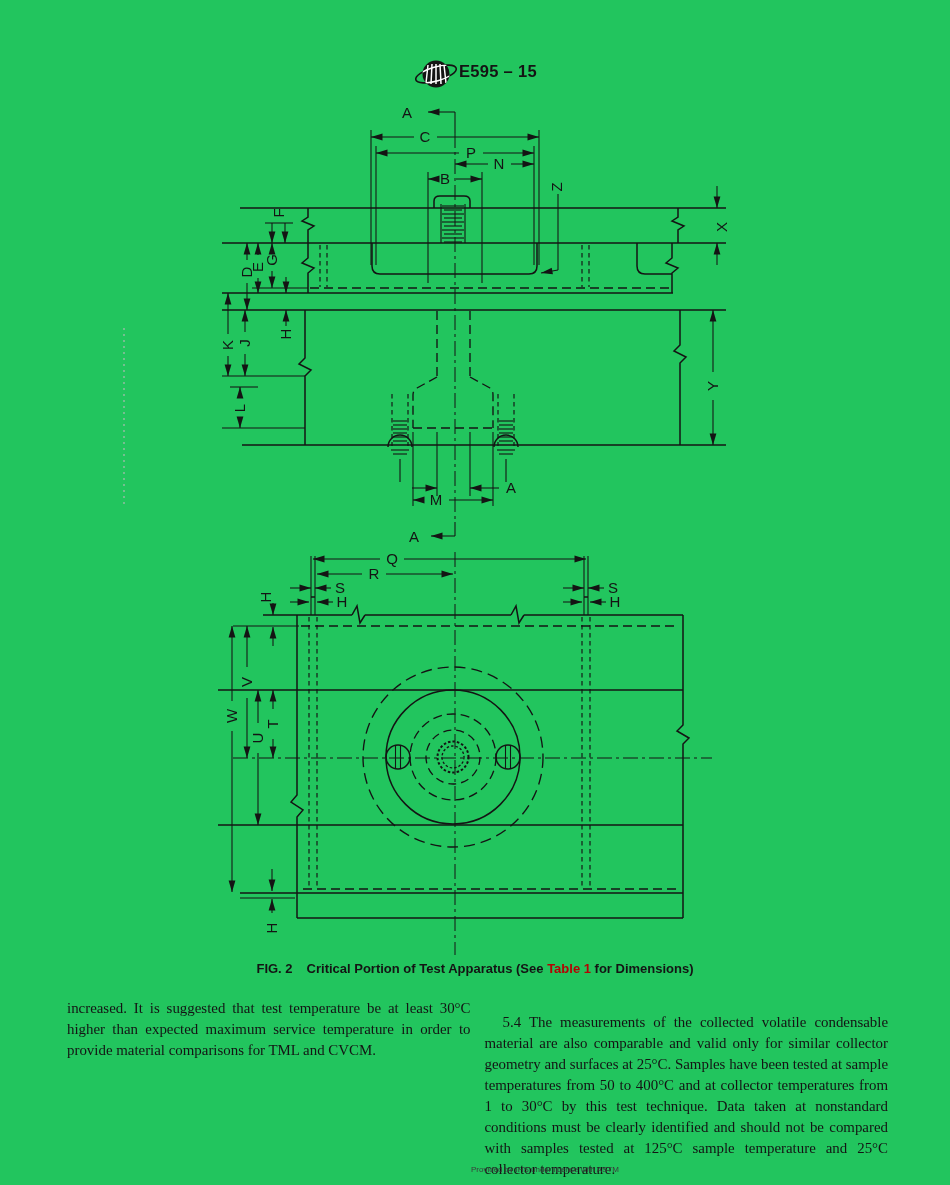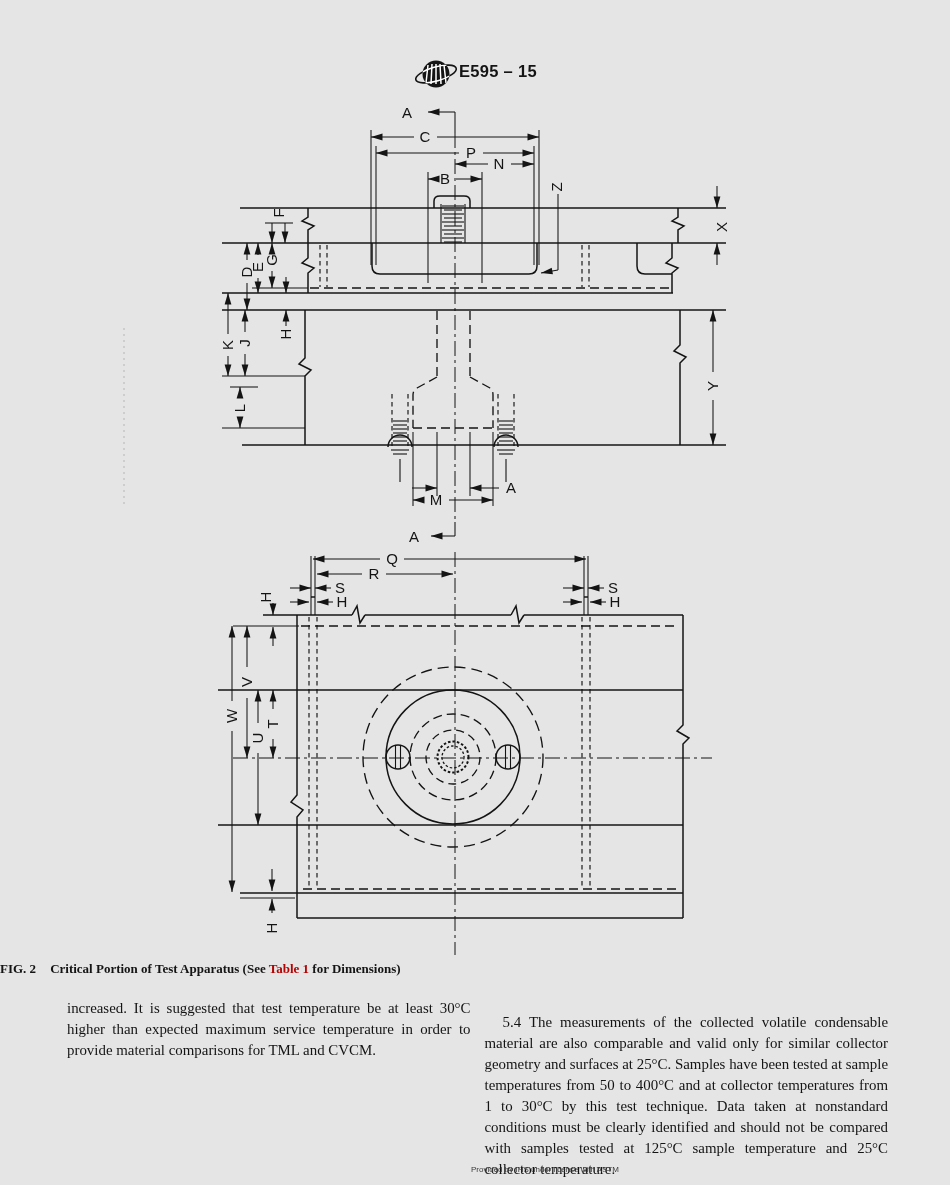--- a/index.html
+++ b/index.html
@@ -1,37 +1,37 @@
 <!DOCTYPE html>
 <html><head>
 <meta charset="utf-8">
 <style>
   html,body{margin:0;padding:0;background:#ffffff;}
-  #page{position:relative;width:950px;height:1185px;background:#e5e5e5;overflow:hidden;
+  #page{position:relative;width:950px;height:1185px;background:#22c55e;overflow:hidden;
         font-family:"Liberation Sans",sans-serif;color:#141414;}
   
   #hdr{position:absolute;top:55px;left:0;width:950px;height:40px;}
   #hdr .title{position:absolute;left:459px;top:7px;font-size:16.5px;font-weight:bold;
         letter-spacing:.3px;font-family:"Liberation Sans",sans-serif;}
   #logo{position:absolute;left:413px;top:0px;}
   
   #fig{position:absolute;top:0;left:0;}
   .ln{stroke:#141414;stroke-width:1.5;fill:none;}
   .thin{stroke:#141414;stroke-width:1.05;fill:none;}
   .dash{stroke:#141414;stroke-width:1.35;fill:none;stroke-dasharray:9 5;}
   .hdash{stroke:#141414;stroke-width:1.15;fill:none;stroke-dasharray:4.5 3.5;}
   .cl{stroke:#141414;stroke-width:1;fill:none;stroke-dasharray:15 4 3 4;}
   .bar{stroke:#141414;stroke-width:1.1;fill:none;}
   .lbl{font-family:"Liberation Sans",sans-serif;font-size:15px;fill:#141414;}
   
   #wm{position:absolute;left:123px;top:328px;width:2px;height:178px;opacity:.55;
       background:repeating-linear-gradient(#b9b9b9 0 2px,transparent 2px 6px);}
   
-  #cap{position:absolute;top:961px;left:0;width:950px;text-align:left;
-       font-size:13px;font-weight:bold;font-family:Liberation Serif, serif;}
+  #cap{position:absolute;top:961px;left:0;width:950px;text-align:center;
+       font-size:13px;font-weight:bold;font-family:Liberation Sans, sans-serif;}
   #cap .figlab{margin-right:14px;}
   #cap a{color:#b30404;text-decoration:none;}
   
   #cols{position:absolute;top:998px;left:67px;width:821px;display:flex;gap:14px;
         font-family:Liberation Serif, serif;font-size:14.9px;line-height:21px;
         text-align:justify;}
   #cols .col{width:407px;}
   #cols p{margin:0;}
   #cols p.indent{text-indent:18px;margin-top:14px;}
   

